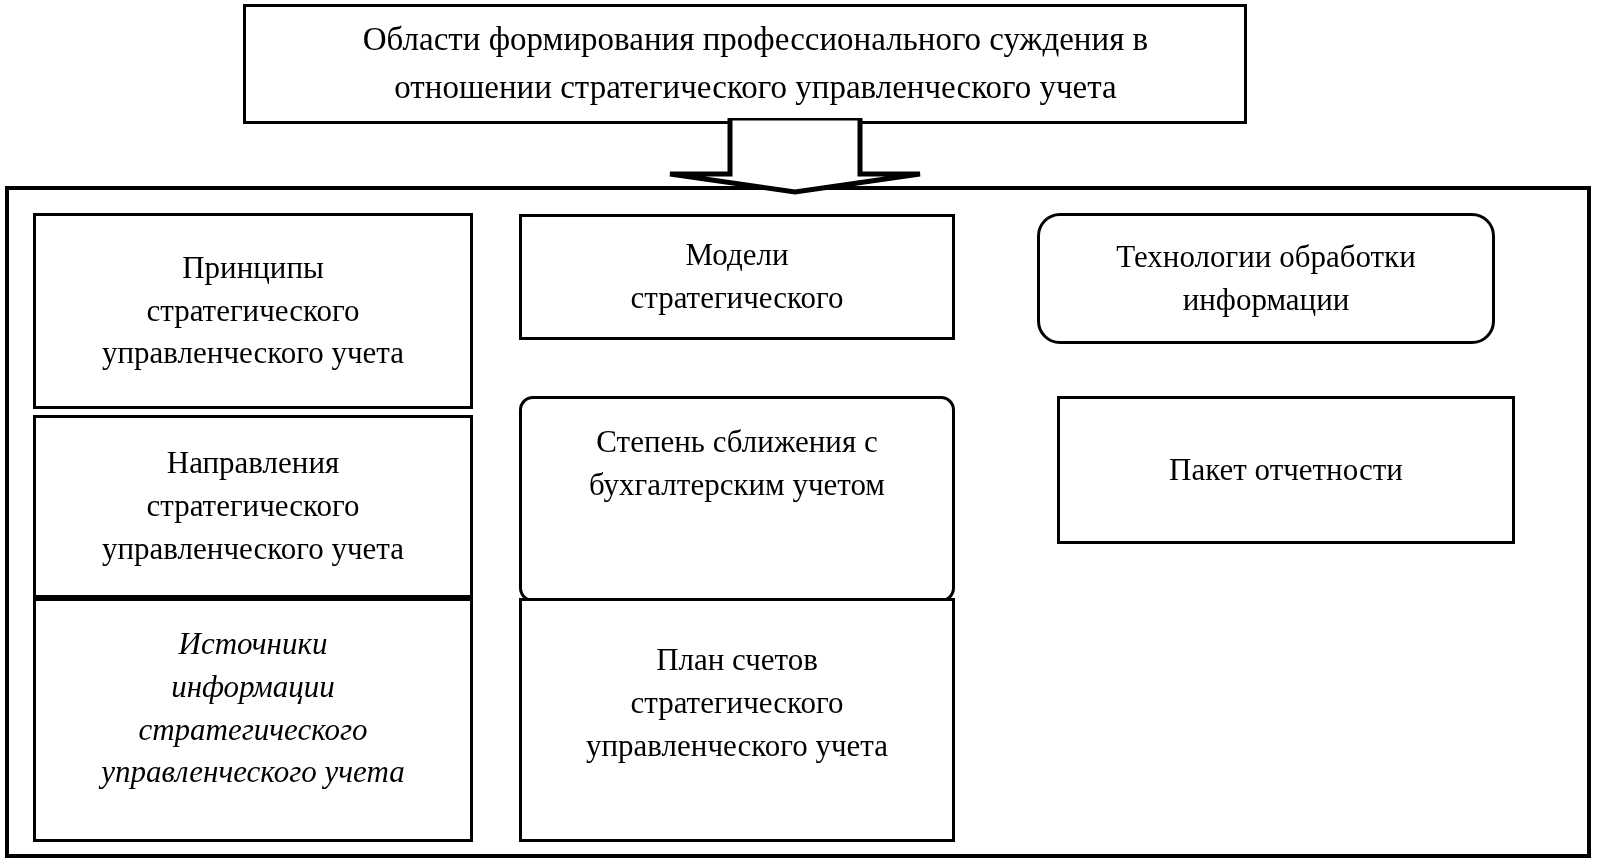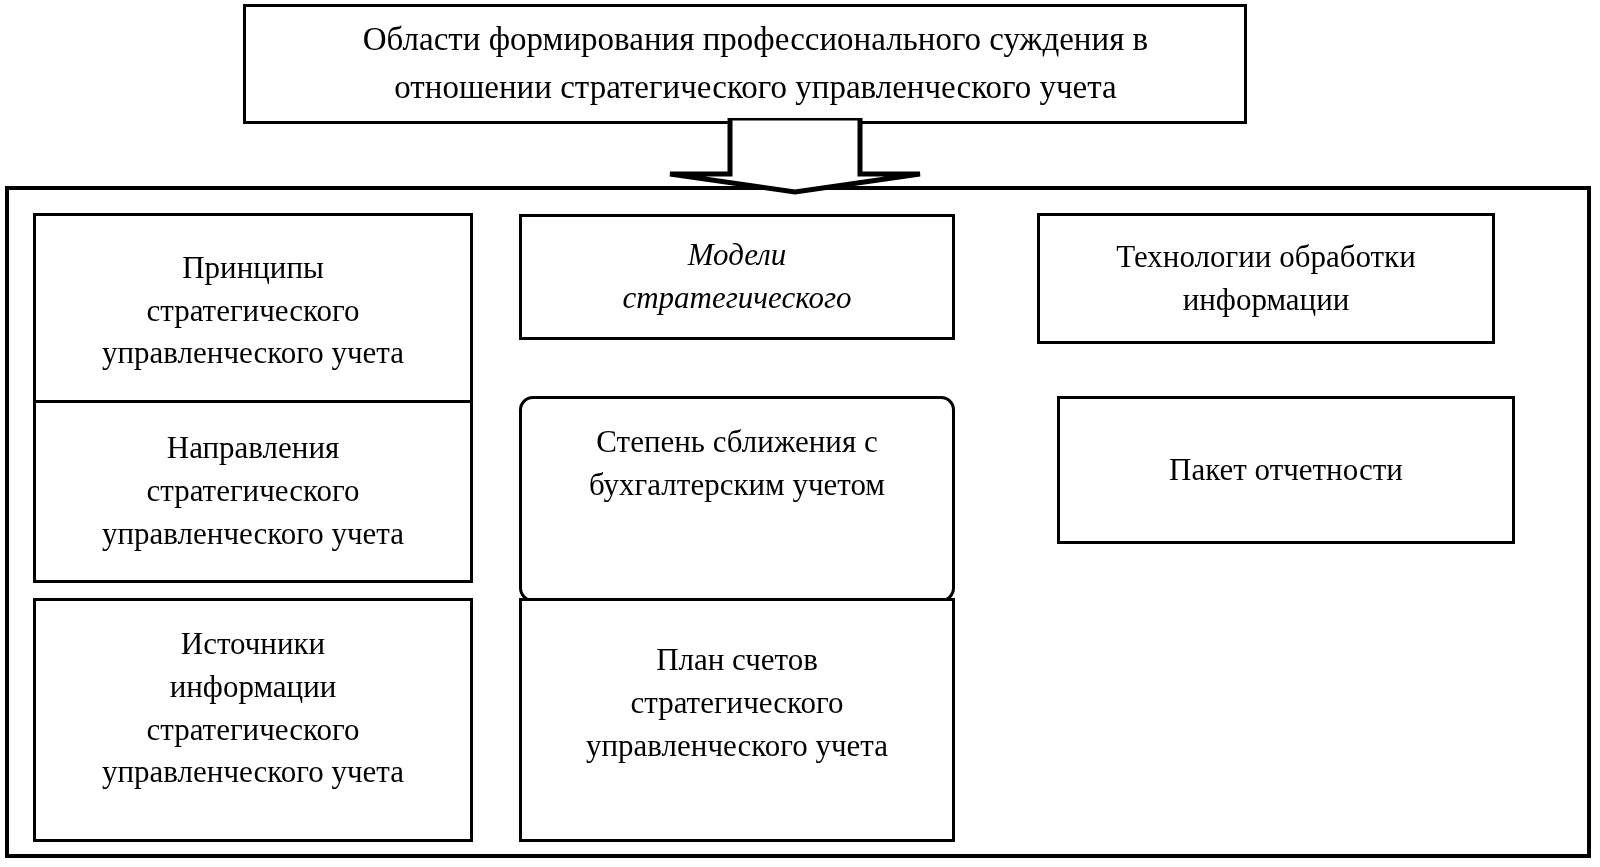--- a/index.html
+++ b/index.html
@@ -94,28 +94,28 @@
 
   
   .c1 { left: 33px;   width: 440px; }
   
   .c2 { left: 519px;  width: 436px; }
   
   .c3 { left: 1037px; width: 458px; }
 
   
   .r1c1 { top: 213px; height: 196px; }
-  .r2c1 { top: 400px; height: 183px; }
-  .r3c1 { top: 598px; height: 244px; }
+  .r2c1 { top: 415px; height: 183px; }
+  .r3c1 { top: 598px; height: 244px; font-style: italic; }
 
-  .r1c2 { top: 214px; height: 126px; font-style: italic; }
+  .r1c2 { top: 214px; height: 126px; }
   .r2c2 { top: 396px; height: 206px; border-radius: 14px; }
   .r3c2 { top: 598px; height: 244px; }
 
-  .r1c3 { top: 213px; height: 131px; }
+  .r1c3 { top: 213px; height: 131px; border-radius: 23px; }
   .r2c3 { top: 396px; height: 148px; margin-left: 20px; }
   .r3c3 { top: 598px; height: 244px; }
 
   .pad-top-sm { padding-top: 22px; }
   .pad-top-md { padding-top: 38px; }
 </style>
 </head>
 <body>
 
 <div id="canvas">

